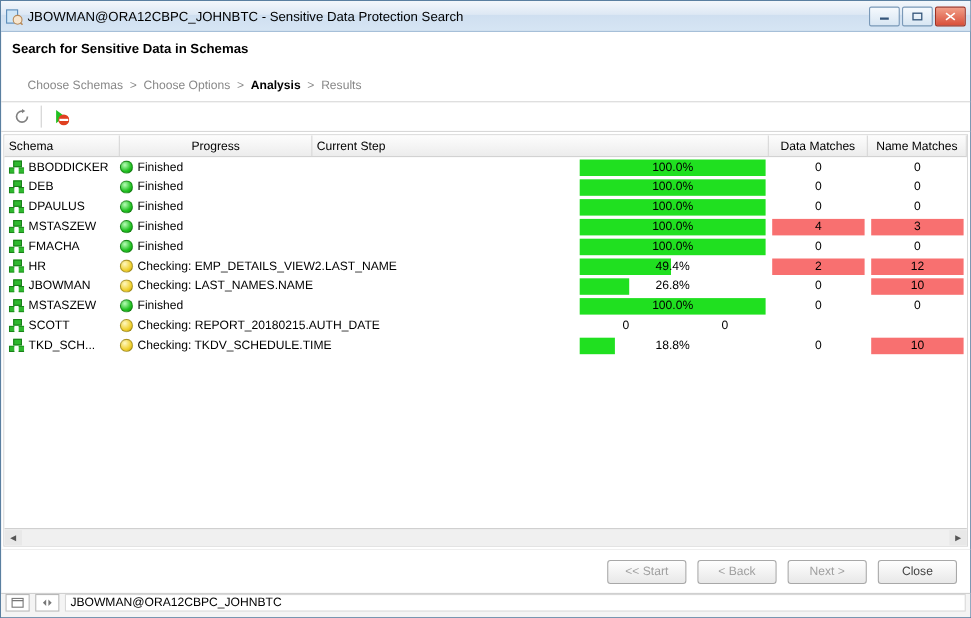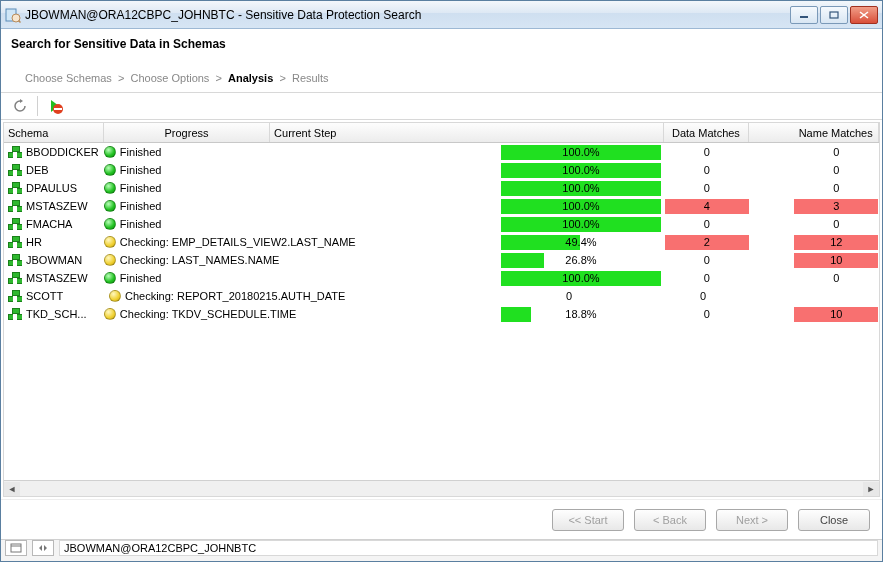--- a/index.html
+++ b/index.html
@@ -100,21 +100,21 @@
   .grid-row {
     display: flex;
     height: 18px;
     align-items: center;
     font-size: 11px;
   }
   .col-schema { width: 105px; padding-left: 4px; display: flex; align-items: center; gap: 4px; }
   .col-step { width: 415px; display: flex; align-items: center; gap: 4px; }
   .col-progress { width: 175px; position: relative; text-align: center; padding: 0 3px; }
   .col-data { width: 90px; text-align: center; }
-  .col-name { width: 90px; text-align: center; margin-left: 44px; }
+  .col-name { width: 90px; text-align: center; }
   .grid-header .col-progress, .grid-header .col-data, .grid-header .col-name { justify-content: center; }
 
   .schema-icon {
     width: 14px; height: 12px; position: relative;
   }
   .schema-icon::before {
     content: ""; position: absolute; top: 0; left: 4px; width: 6px; height: 4px;
     background: #2fb82f; border: 1px solid #1a801a;
   }
   .schema-icon::after {

